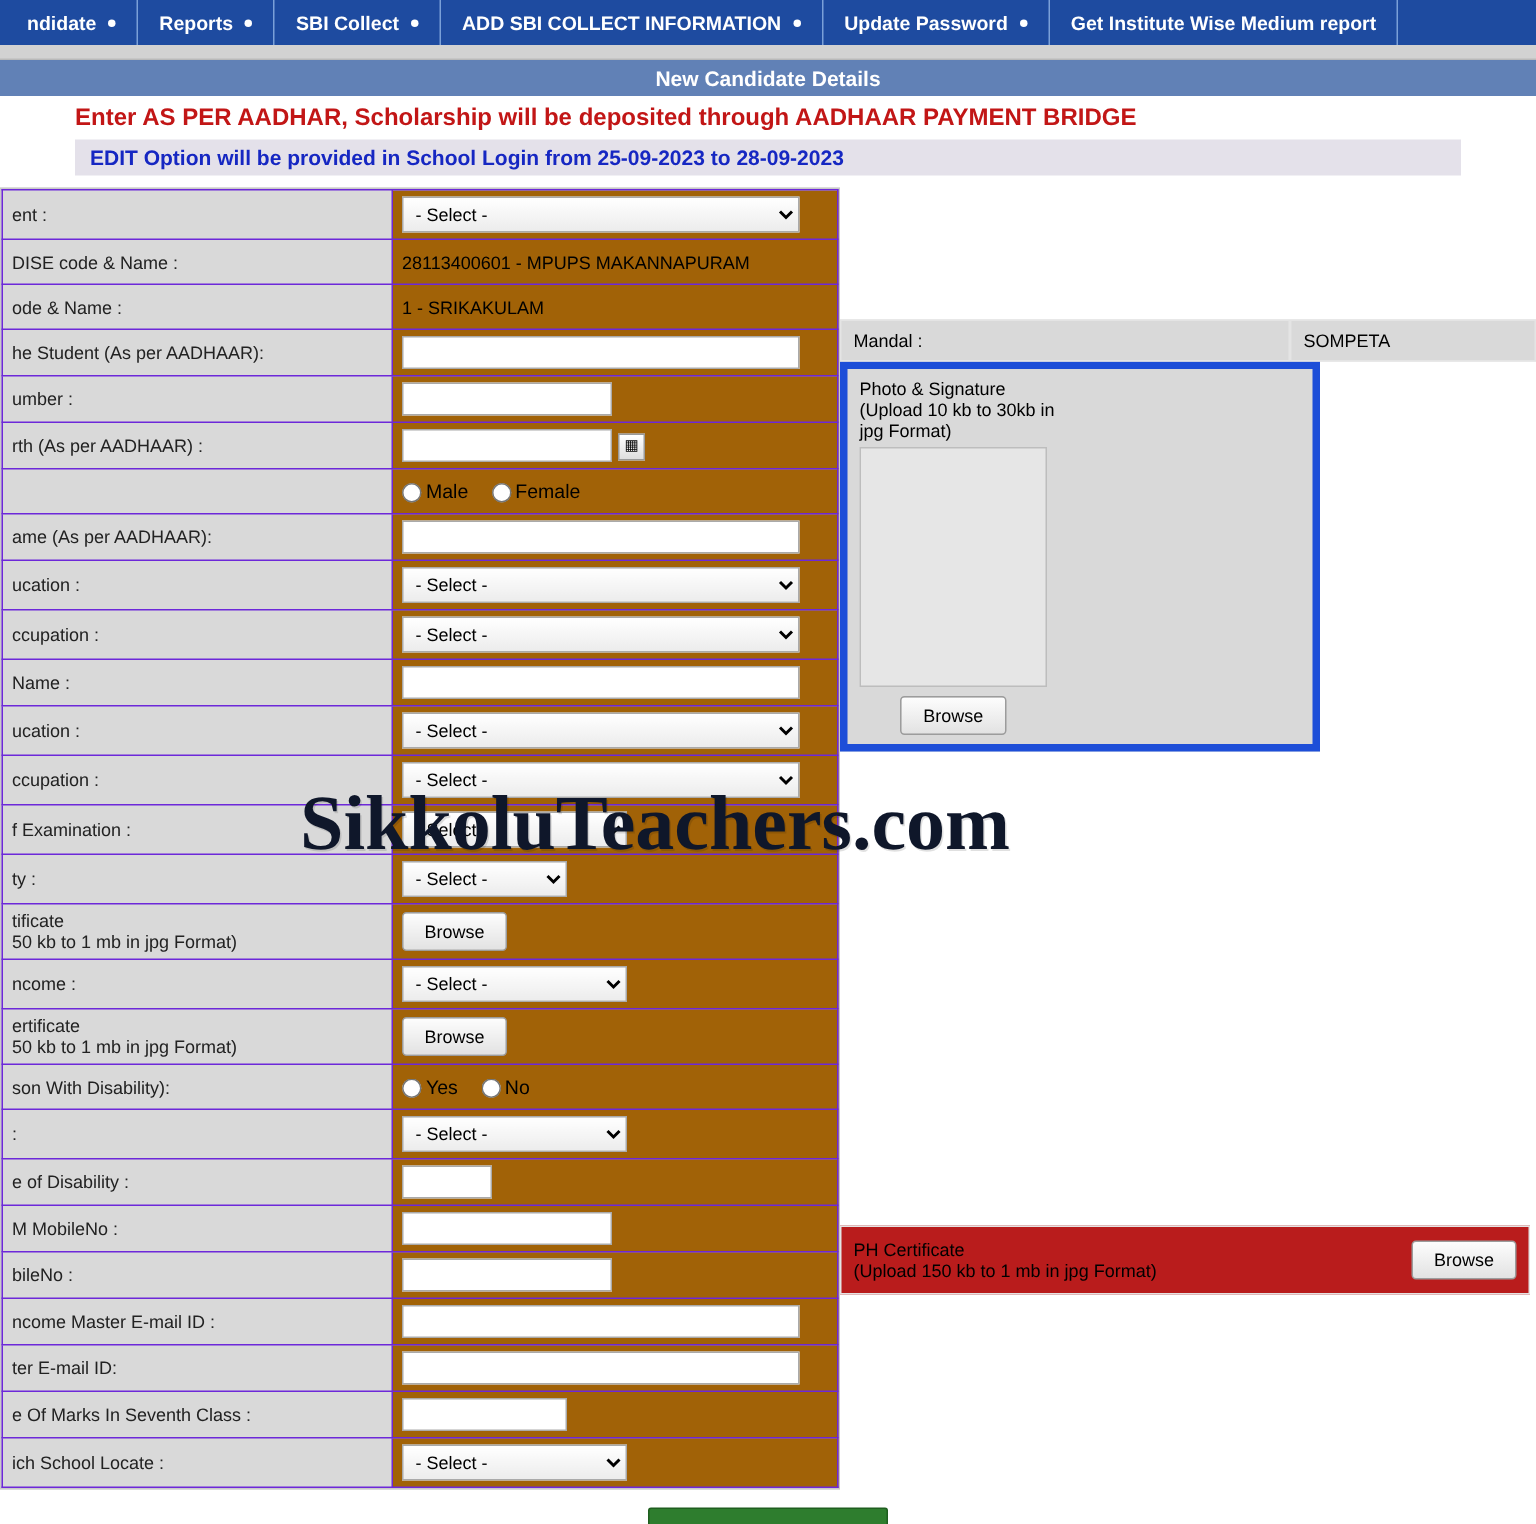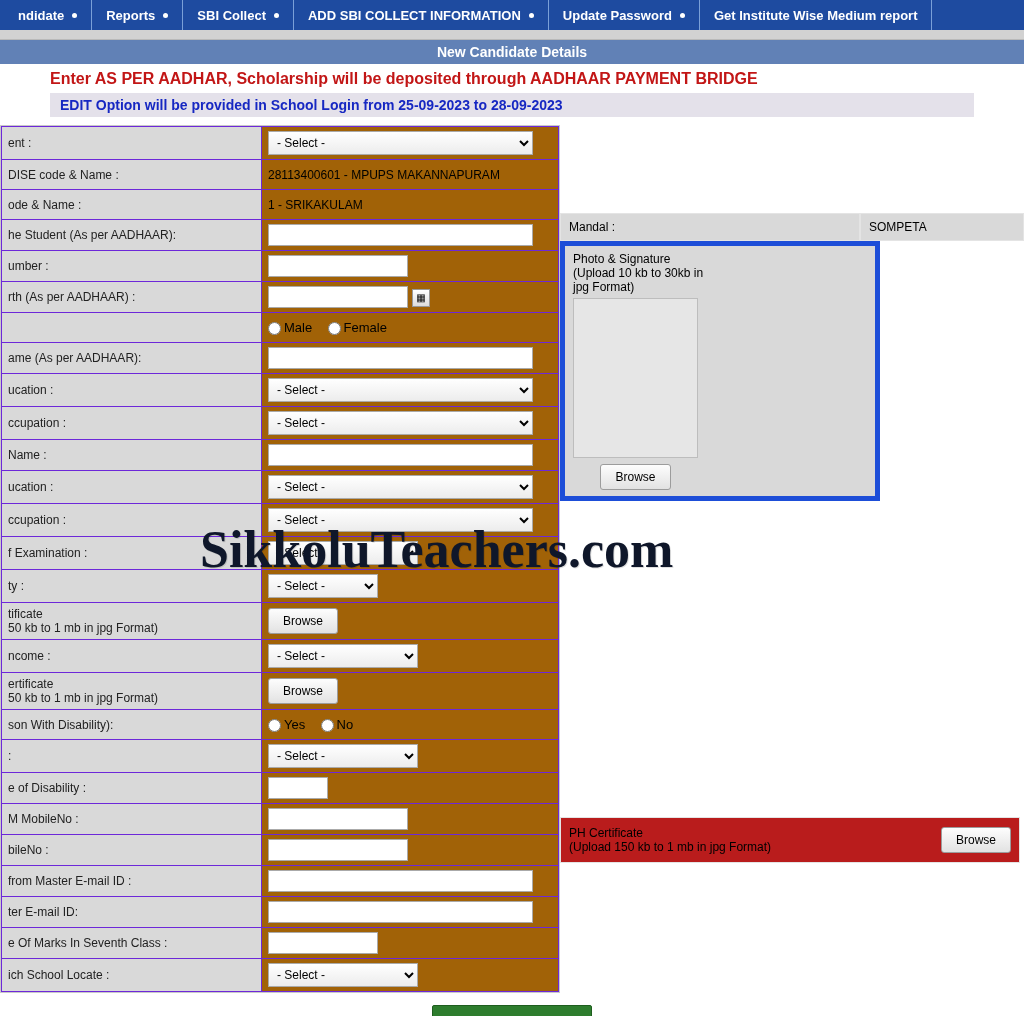--- a/index.html
+++ b/index.html
@@ -278,21 +278,21 @@
           </tr>
       <tr>
             <td class="lab">M MobileNo :</td>
           <td class="ctl"><input class="inp inp-md" style=""></td>
           </tr>
       <tr>
             <td class="lab">bileNo :</td>
           <td class="ctl"><input class="inp inp-md" style=""></td>
           </tr>
       <tr>
-            <td class="lab">from Master E-mail ID :</td>
+            <td class="lab">ncome Master E-mail ID :</td>
           <td class="ctl"><input class="inp inp-lg" style=""></td>
           </tr>
       <tr>
             <td class="lab">ter E-mail ID:</td>
           <td class="ctl"><input class="inp inp-lg" style=""></td>
           </tr>
       <tr>
             <td class="lab">e Of Marks In Seventh Class :</td>
           <td class="ctl"><input class="inp inp-sm" style=""></td>
           </tr>

